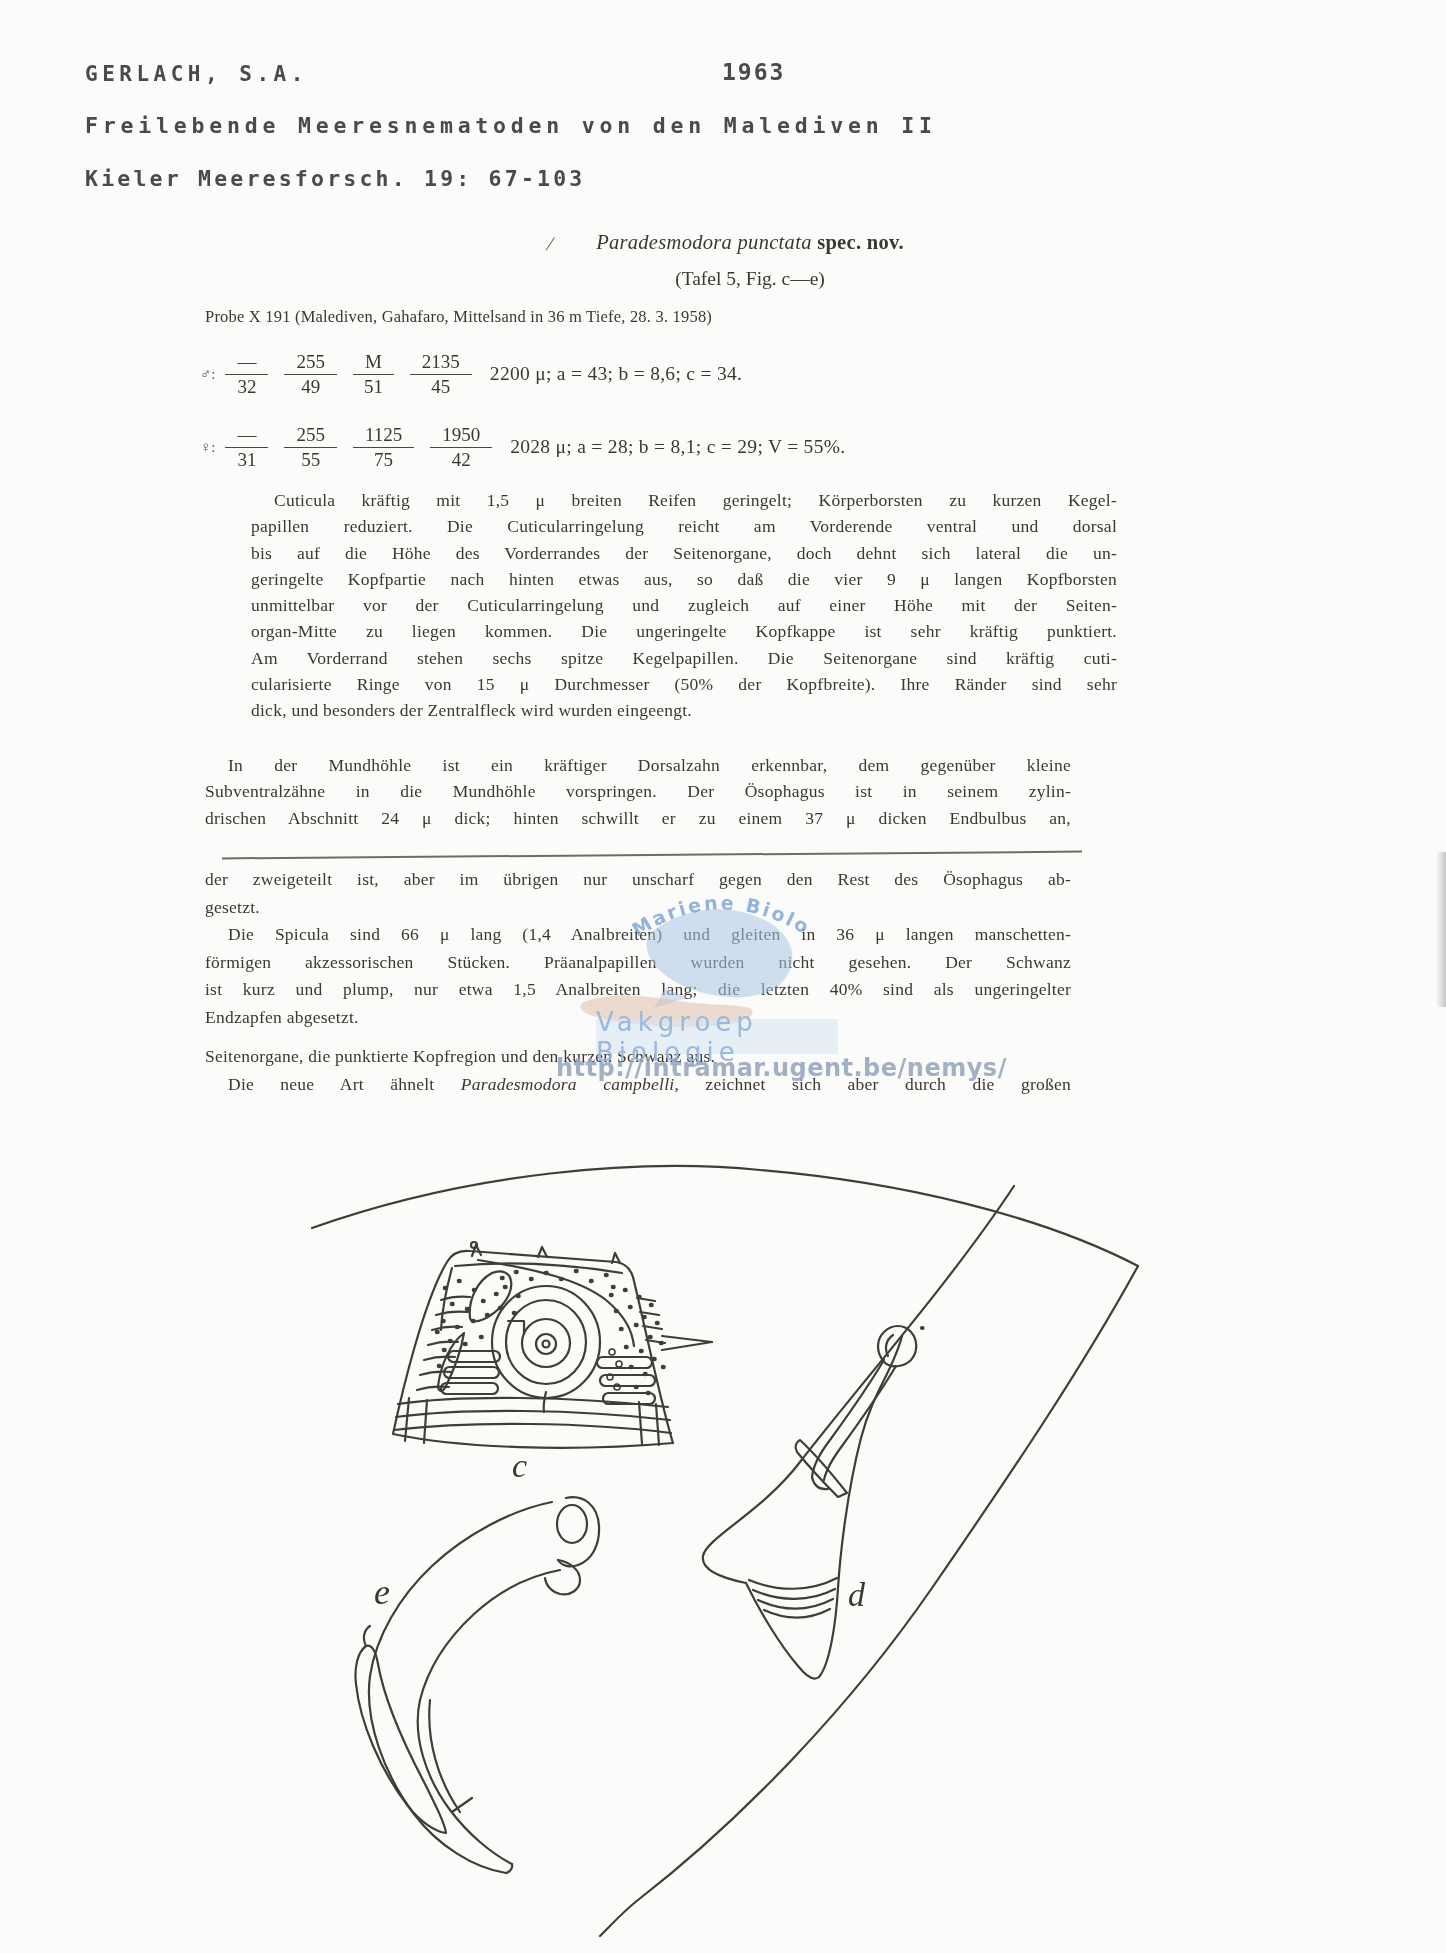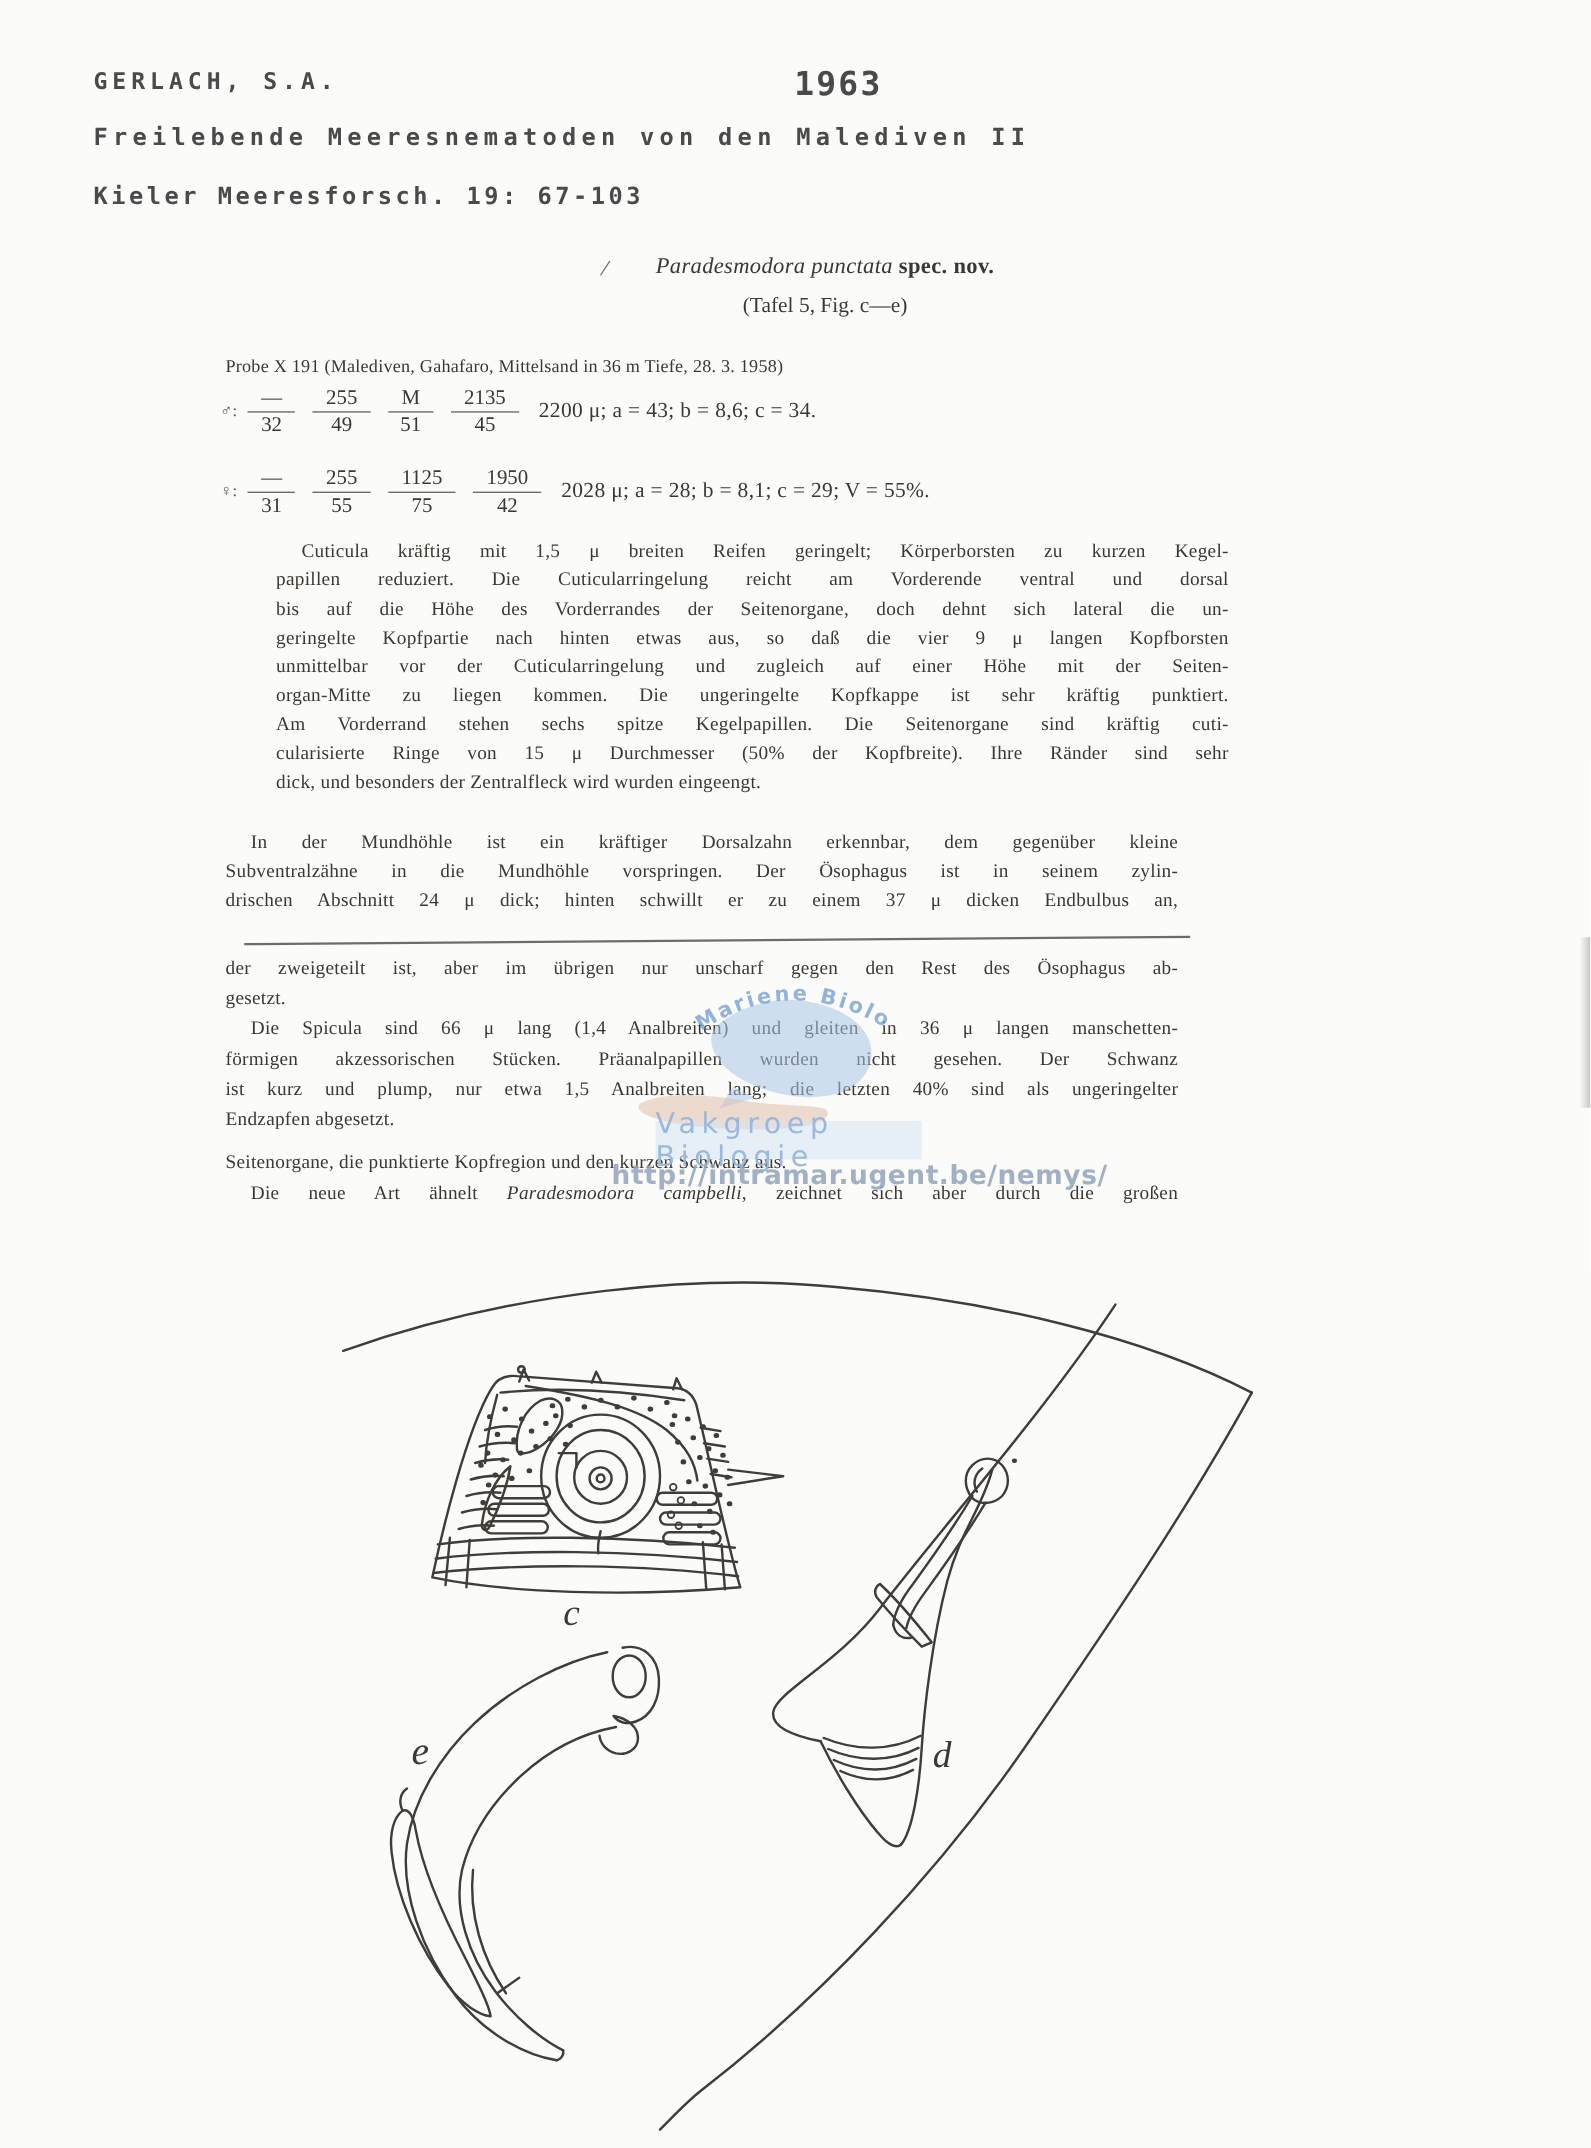--- a/index.html
+++ b/index.html
@@ -15,21 +15,21 @@
   .tline.lastline{text-align-last:left;}
   .tline.indent{text-indent:23px;}
   .p5line{font-size:17.5px;line-height:27.5px;text-align:justify;text-align-last:justify;letter-spacing:.25px;}
   .p5line.lastline{text-align-last:left;}
   .p5line.indent{text-indent:23px;}
   
   .title-line{text-align:center;font-size:20.5px;letter-spacing:.3px;}
   .title-line .sp{font-style:italic;}
   .title-line .suffix{font-weight:600;}
   .subtitle{text-align:center;font-size:19.5px;}
-  .sample{font-size:16.5px;letter-spacing:.2px;white-space:nowrap;margin-top:16px;}
+  .sample{font-size:16.5px;letter-spacing:.2px;white-space:nowrap;}
   
   .mrow{display:flex;align-items:center;white-space:nowrap;}
   .msym{font-size:15px;color:#55524c;margin-right:2px;}
   .fracs{display:inline-flex;align-items:center;}
   .frac{display:inline-flex;flex-direction:column;align-items:center;margin:0 8px;font-size:19px;line-height:1.12;}
   .frac .ftop{padding:0 12px 1px 12px;border-bottom:1.7px solid #4a4742;}
   .frac .fbot{padding-top:1px;}
   .msummary{font-size:19.5px;margin-left:10px;letter-spacing:.3px;}
   
   .mid-rule{border-top:2px solid #6f6c66;transform:rotate(-0.45deg);}
@@ -40,21 +40,21 @@
   .artifact-slash{font-size:22px;color:#6e6b65;transform:rotate(14deg);}
   .smudge{background:linear-gradient(to right, rgba(110,110,110,.0), rgba(110,110,110,.38));}
   svg{display:block;}
 </style>
 </head>
 <body>
 
 <div class="page">
 
   <div class="abs tw" style="left:85px;top:62px;font-size:21px;letter-spacing:4.5px;">GERLACH, S.A.</div>
-  <div class="abs tw" style="left:722px;top:59px;font-size:30px;letter-spacing:2px;">1963</div>
+  <div class="abs tw" style="left:722px;top:59px;font-size:23px;letter-spacing:2px;">1963</div>
   <div class="abs tw" style="left:85px;top:113px;font-size:21.5px;letter-spacing:4.8px;">Freilebende Meeresnematoden von den Malediven II</div>
   <div class="abs tw" style="left:85px;top:166px;font-size:21.5px;letter-spacing:3.2px;">Kieler Meeresforsch. 19: 67-103</div>
 
   <div class="abs artifact-slash" style="left:547px;top:231px;">/</div>
   <div class="abs title-line" style="left:300px;top:231px;width:900px;">
     <span class="sp">Paradesmodora punctata</span><span class="suffix"> spec. nov.</span>
   </div>
   <div class="abs subtitle" style="left:300px;top:268px;width:900px;">(Tafel 5, Fig. c—e)</div>
 
   <div class="abs sample" style="left:205px;top:307px;">Probe X 191 (Malediven, Gahafaro, Mittelsand in 36 m Tiefe, 28. 3. 1958)</div>

